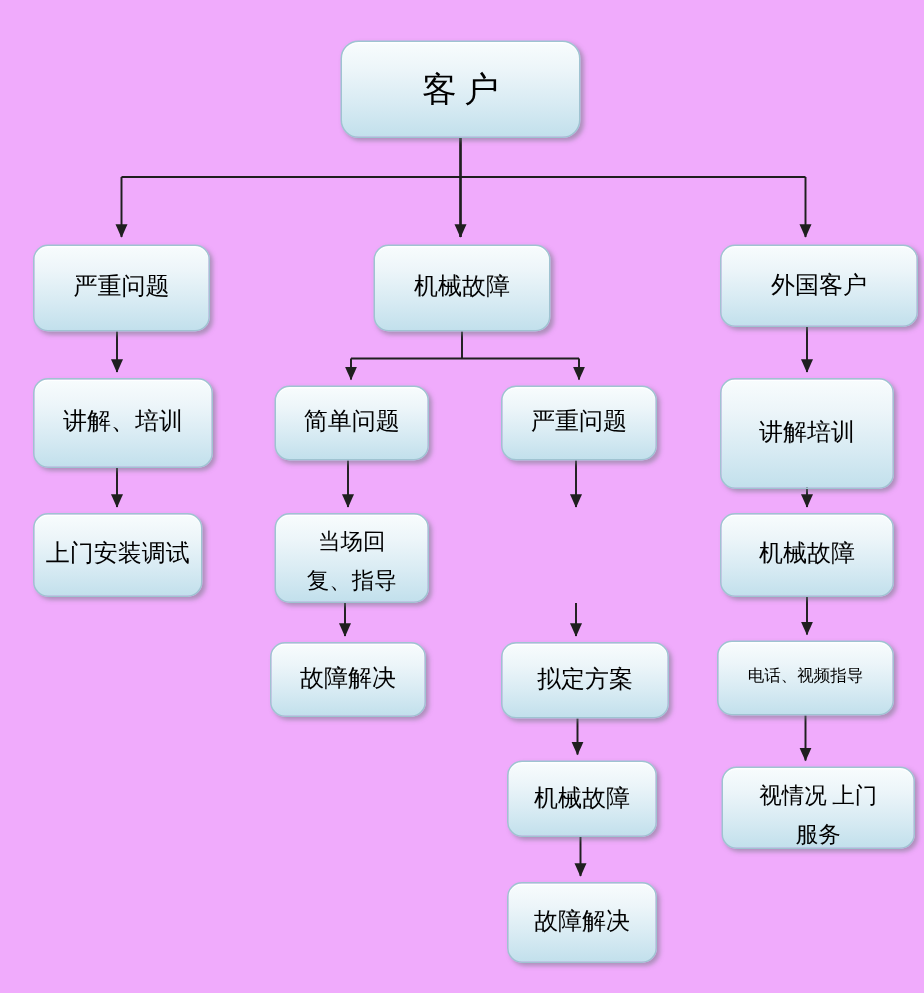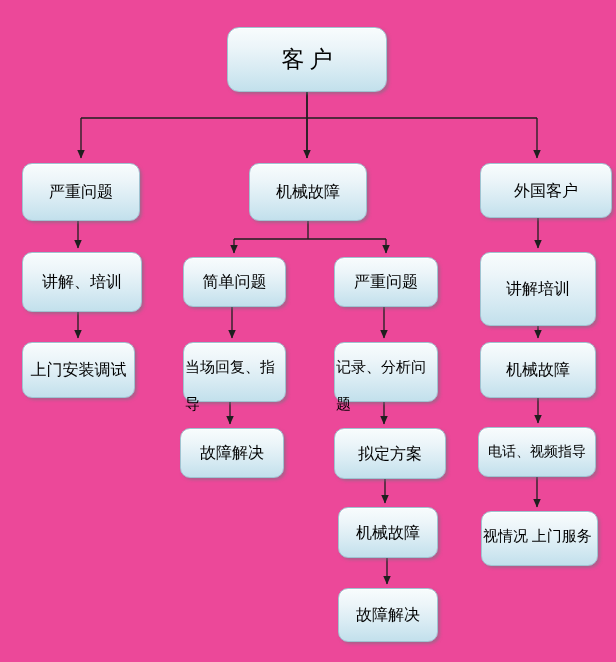--- a/index.html
+++ b/index.html
@@ -1,35 +1,35 @@
 <!DOCTYPE html>
 <html><head>
 <meta charset="utf-8">
 <style>
   html,body { margin:0; padding:0; background:#ffffff; }
   .canvas {
-    position:relative; width:616px; height:662px; background:#ec4899;
+    position:relative; width:616px; height:662px; background:#f0abfc;
     font-family:"Liberation Serif","DejaVu Serif",serif; color:#000;
     overflow:hidden;
   }
   .edges { position:absolute; left:0; top:0; width:616px; height:662px; }
   .node {
     position:absolute; box-sizing:border-box;
     border:1px solid #9fc3d1; border-radius:10px;
     background:linear-gradient(180deg,#f8fcfd 0%,#ecf5f9 30%,#d8ebf3 65%,#c2e0ec 100%);
     box-shadow:2px 2px 3px rgba(110,120,125,.5), inset 0 1px 0 rgba(255,255,255,.85);
     display:flex; align-items:center; justify-content:center;
     font-size:16px; line-height:1.2; white-space:nowrap;
   }
   .node.root { border-radius:12px; font-size:23px; letter-spacing:5px; padding-left:5px; }
   .node.wrap {
     white-space:normal; align-items:flex-start; justify-content:flex-start;
-    text-align:left; padding:6px 1px; font-size:15px; line-height:37px;
+    text-align:center; padding:6px 19px; font-size:15px; line-height:26px;
   }
-  .node.tight { font-size:14px; }
+  .node.tight { font-size:11px; }
 </style>
 </head>
 <body>
 
 <div class="canvas">
 
   <svg class="edges" width="616" height="662" viewBox="0 0 616 662" xmlns="http://www.w3.org/2000/svg">
     <defs>
       <marker id="ah" markerUnits="userSpaceOnUse" markerWidth="11" markerHeight="10" refX="8.5" refY="4" orient="auto">
         <path d="M0,0 L9,4 L0,8 Z" fill="#1f1f1f"></path>
@@ -71,25 +71,24 @@
   <div class="node" style="left:249px;top:163px;width:118px;height:58px">机械故障</div>
   <div class="node" style="left:480px;top:163px;width:132px;height:55px">外国客户</div>
 
   <div class="node" style="left:22px;top:252px;width:120px;height:60px">讲解、培训</div>
   <div class="node" style="left:183px;top:257px;width:103px;height:50px">简单问题</div>
   <div class="node" style="left:334px;top:257px;width:104px;height:50px">严重问题</div>
   <div class="node" style="left:480px;top:252px;width:116px;height:74px">讲解培训</div>
 
   <div class="node" style="left:22px;top:342px;width:113px;height:56px">上门安装调试</div>
   <div class="node wrap" style="left:183px;top:342px;width:103px;height:60px">当场回复、指导</div>
-  <div class="node wrap" style="left:334px;top:342px;width:104px;height:60px">记录、分析问题</div>
   <div class="node" style="left:480px;top:342px;width:116px;height:56px">机械故障</div>
 
   <div class="node" style="left:180px;top:428px;width:104px;height:50px">故障解决</div>
   <div class="node" style="left:334px;top:428px;width:112px;height:51px">拟定方案</div>
   <div class="node tight" style="left:478px;top:427px;width:118px;height:50px">电话、视频指导</div>
 
   <div class="node" style="left:338px;top:507px;width:100px;height:51px">机械故障</div>
-  <div class="node wrap" style="left:481px;top:511px;width:117px;height:55px">视情况 上门服务</div>
+  <div class="node wrap" style="left:481px;top:511px;width:129px;height:55px">视情况 上门服务</div>
 
   <div class="node" style="left:338px;top:588px;width:100px;height:54px">故障解决</div>
 
 </div>
 
 </body></html>

